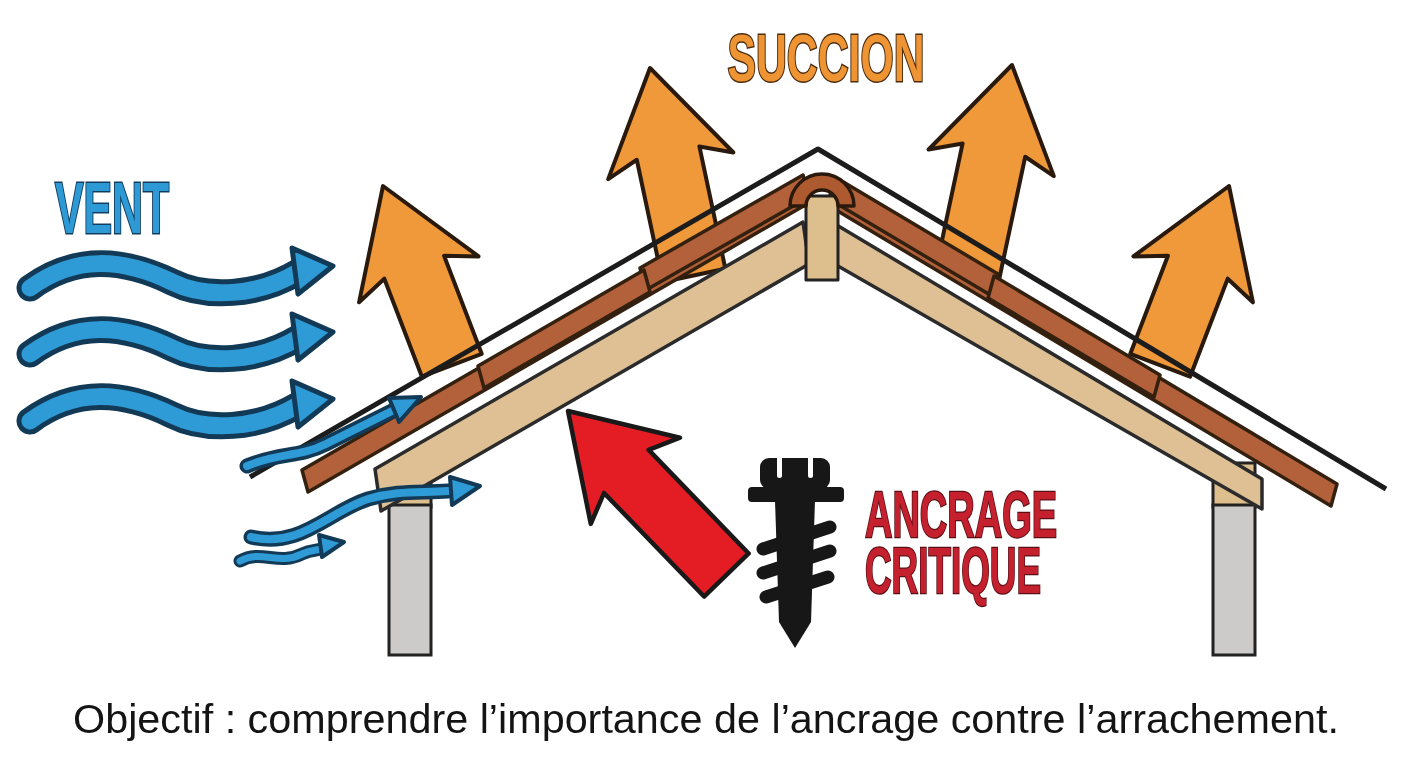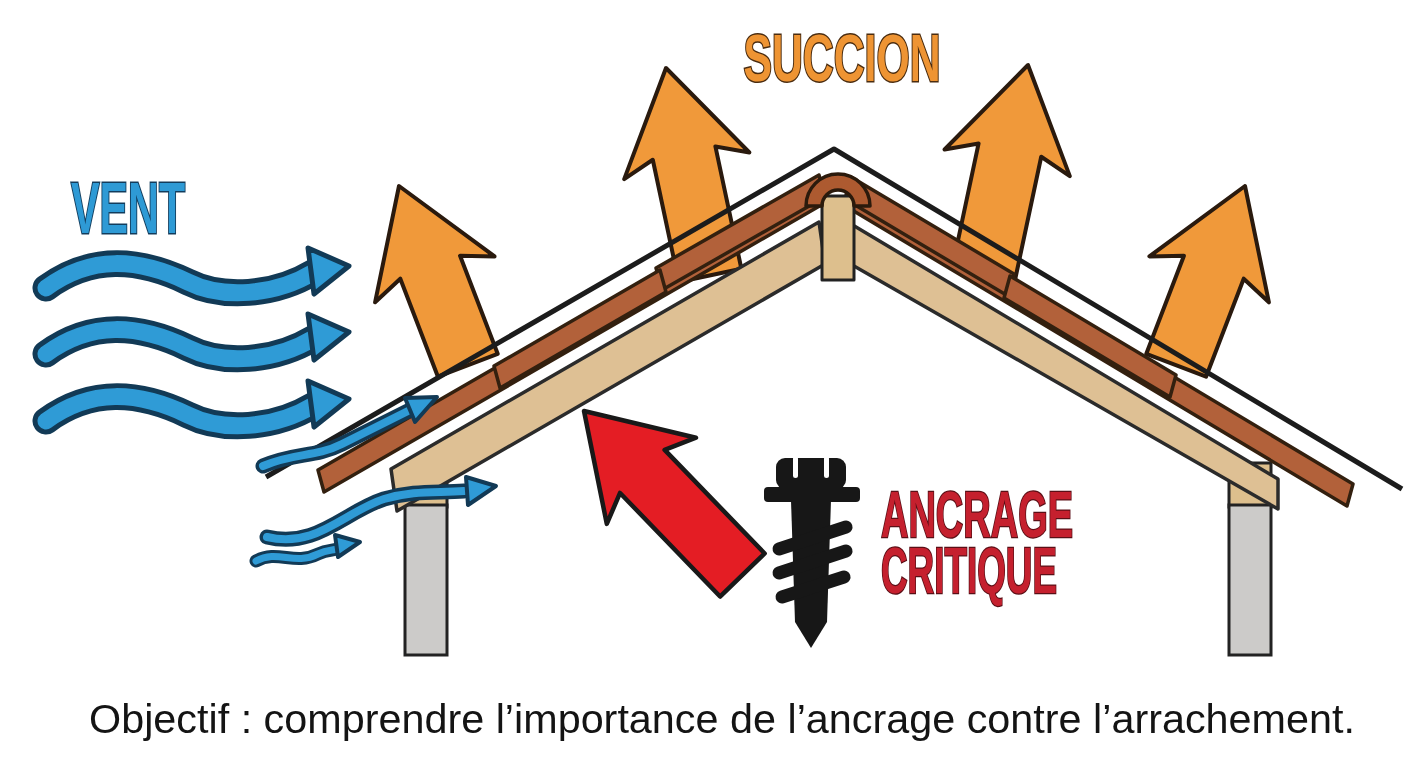--- a/index.html
+++ b/index.html
@@ -6,21 +6,20 @@
     margin: 0; padding: 0;
     background: #ffffff;
     width: 1408px; height: 768px;
     overflow: hidden;
     font-family: "Liberation Sans", sans-serif;
   }
   .stage {
     position: relative;
     width: 1235px; height: 768px;
     background: #ffffff;
-    margin-left: 16px;
   }
   svg { display: block; }
   text { font-family: "Liberation Sans", sans-serif; }
   .headline { font-weight: bold; }
 </style>
 </head>
 <body>
 
 <div class="stage">
 <svg width="1408" height="768" viewBox="0 0 1408 768" xmlns="http://www.w3.org/2000/svg">

